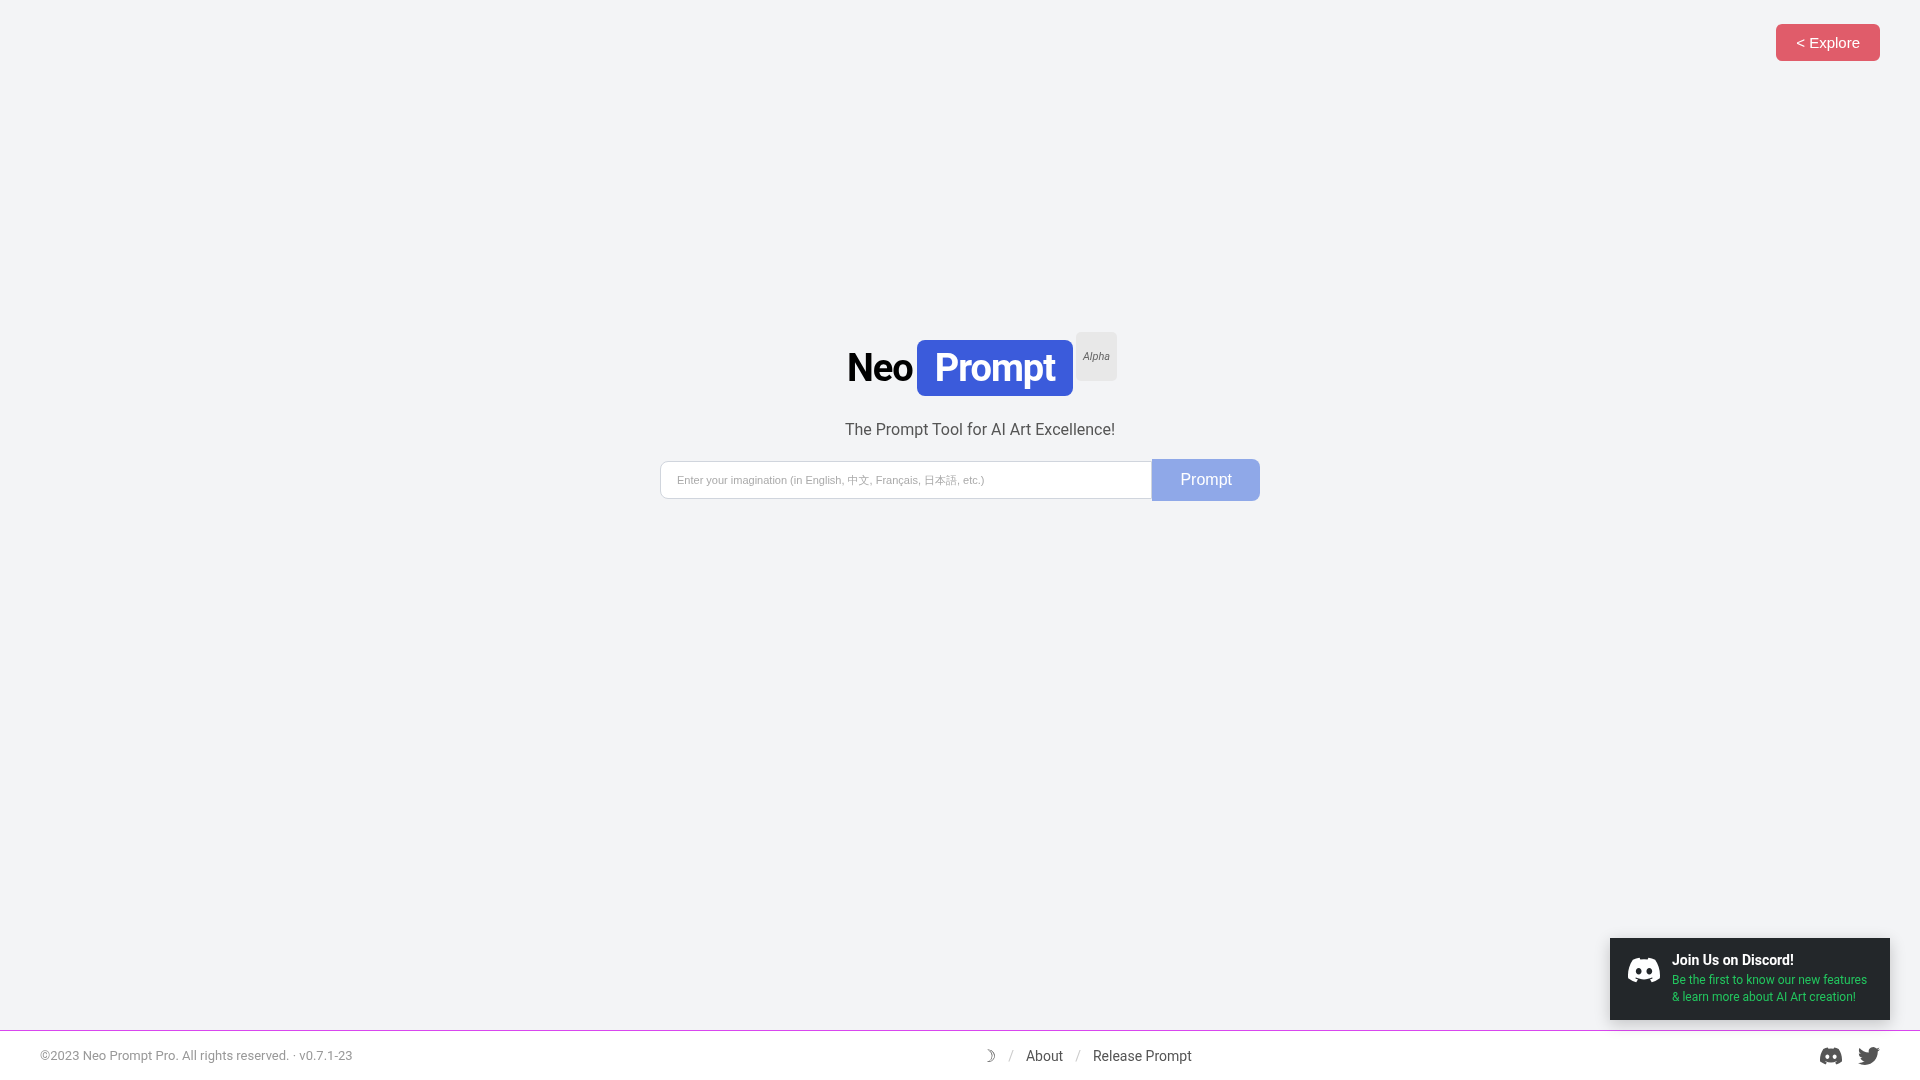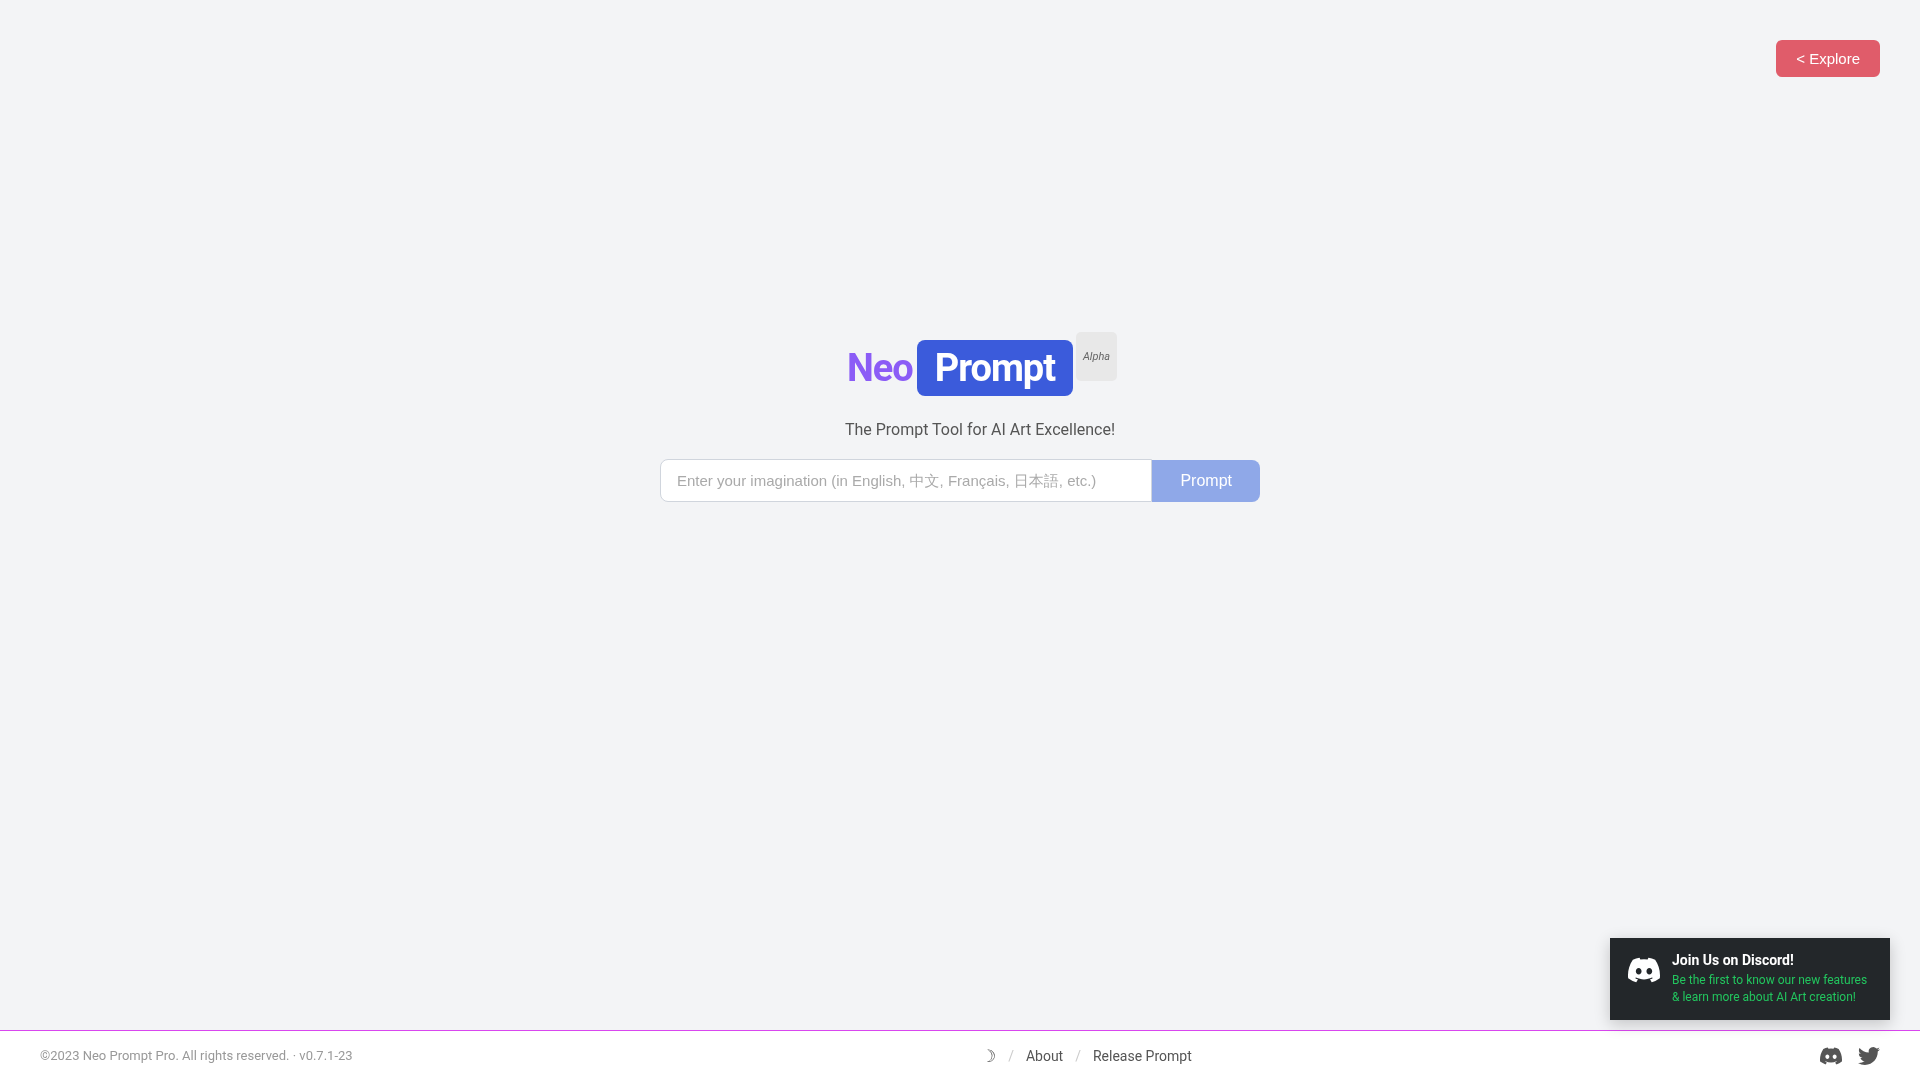--- a/index.html
+++ b/index.html
@@ -13,21 +13,21 @@
       height: 1080px;
       background-color: #f3f4f6;
       font-family: -apple-system, BlinkMacSystemFont, 'Segoe UI', Roboto, sans-serif;
       position: relative;
       overflow: hidden;
     }
 
     
     #explore-btn {
       position: absolute;
-      top: 40px;
+      top: 24px;
       right: 40px;
       background-color: #e05c6a;
       color: white;
       border: none;
       border-radius: 6px;
       padding: 10px 20px;
       font-size: 15px;
       font-weight: 500;
       cursor: pointer;
     }
@@ -49,21 +49,21 @@
     #logo-area {
       display: flex;
       align-items: center;
       gap: 0;
       position: relative;
     }
 
     #logo-neo {
       font-size: 38px;
       font-weight: 700;
-      color: #8b5cf6;
+      color: #000000;
       letter-spacing: -1px;
       margin-right: 4px;
     }
 
     #logo-prompt-box {
       background-color: #3b5bdb;
       color: white;
       font-size: 38px;
       font-weight: 700;
       padding: 6px 18px;
@@ -96,21 +96,21 @@
     #input-row {
       display: flex;
       width: 100%;
       gap: 0;
       align-items: center;
     }
 
     #prompt-input {
       flex: 1;
       padding: 12px 16px;
-      font-size: 15px;
+      font-size: 11px;
       border: 1.5px solid #d0d5dd;
       border-radius: 8px 0 0 8px;
       outline: none;
       background: white;
       color: #3b82f6;
     }
 
     #prompt-input::placeholder {
       color: #aaa;
     }

